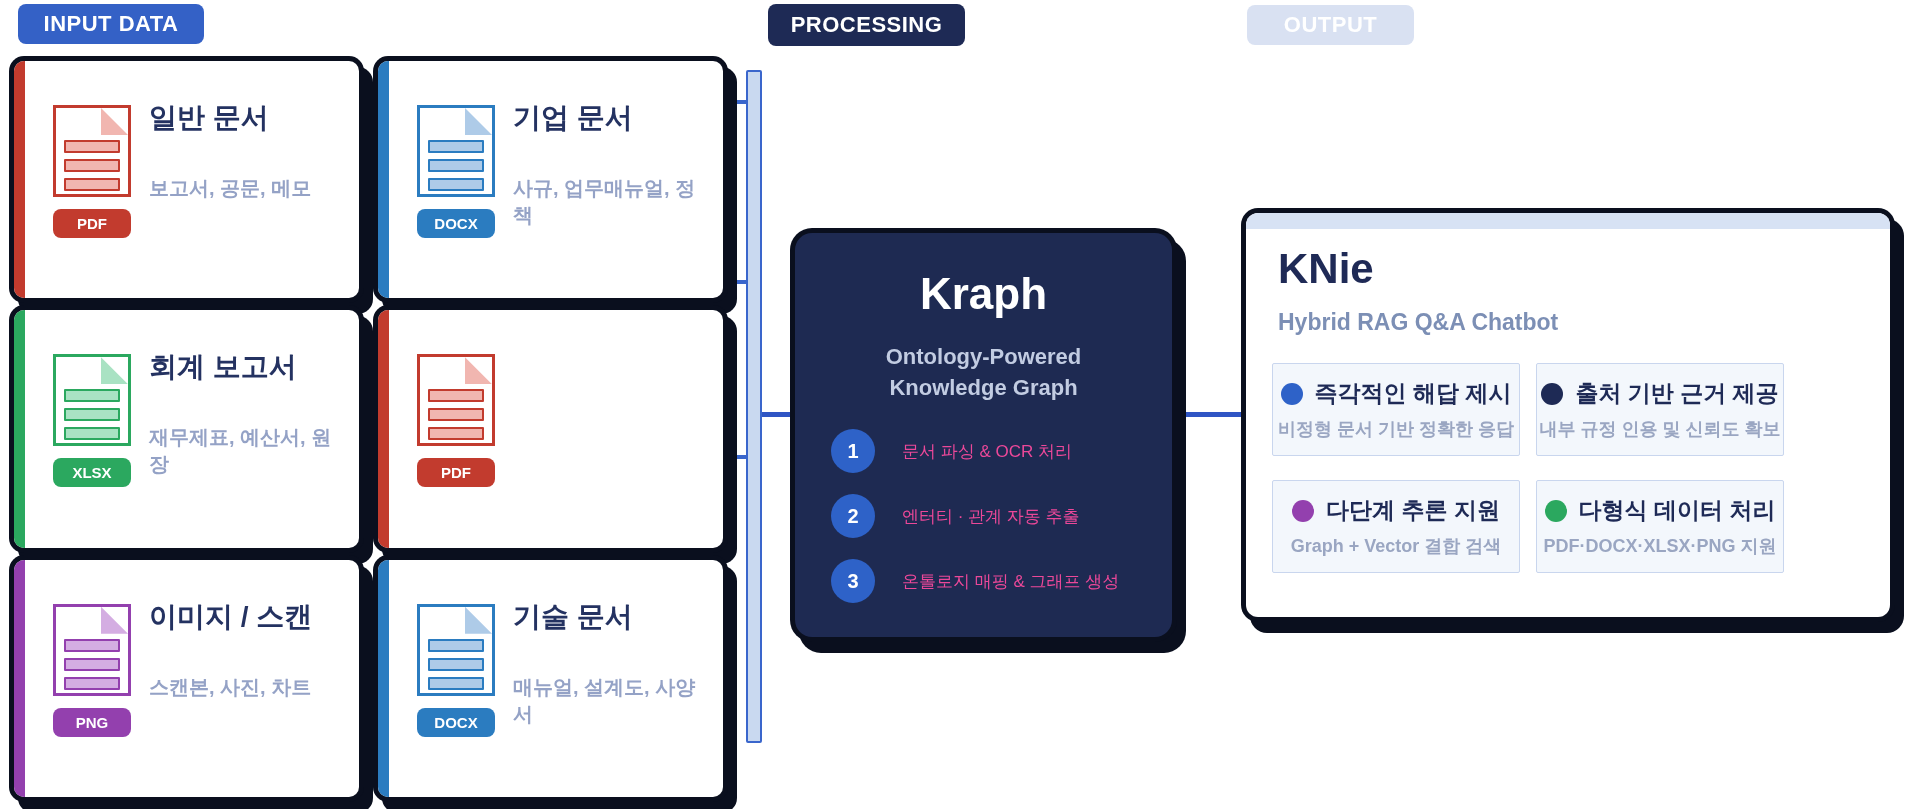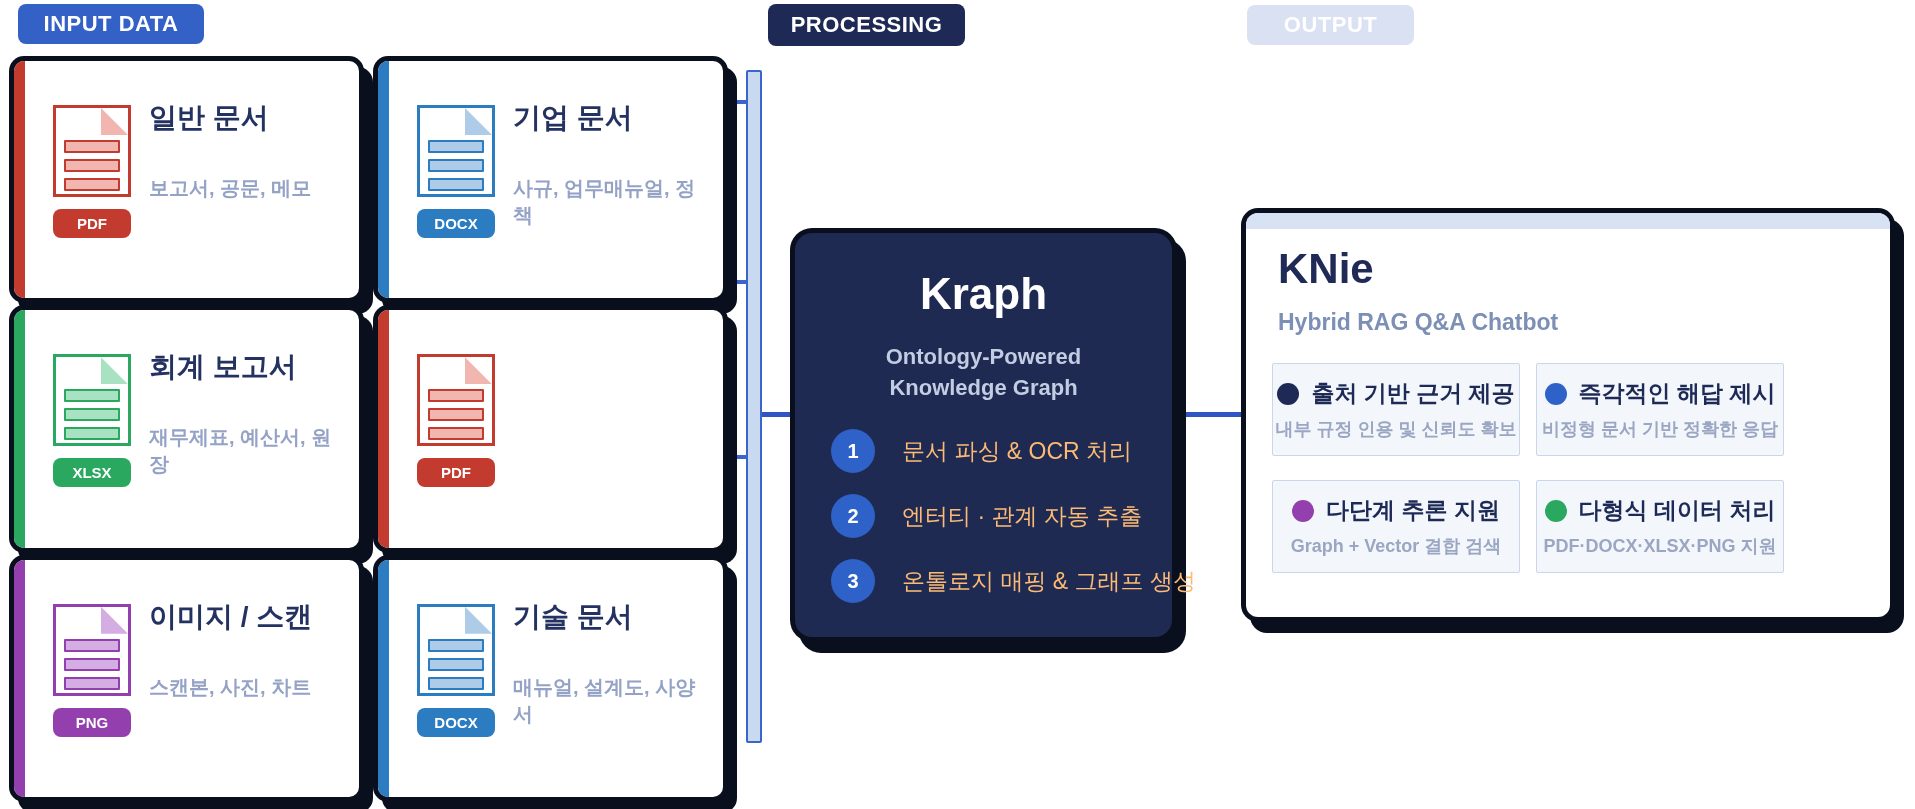--- a/index.html
+++ b/index.html
@@ -56,21 +56,21 @@
   .kraph-title { position:absolute; top:36px; left:0; right:0; text-align:center;
                  color:#ffffff; font-size:44px; font-weight:bold; }
   .kraph-sub { position:absolute; top:108px; left:0; right:0; text-align:center;
                color:#C2CCE2; font-size:22px; font-weight:bold; line-height:1.42; }
   .kraph-steps { position:absolute; top:196px; left:36px; right:24px;
                  display:flex; flex-direction:column; gap:21px; }
   .step { display:flex; align-items:center; gap:27px; }
   .step-num { flex:0 0 44px; width:44px; height:44px; border-radius:50%; background:#2E62C8;
               color:#fff; font-size:20px; font-weight:bold;
               display:flex; align-items:center; justify-content:center; }
-  .step-text { color:#fdba74; font-size:23px; white-space:nowrap; }
+  .step-text { color:#ec4899; font-size:17px; white-space:nowrap; }
 
   
   .knie { position:absolute; left:1246px; top:213px; width:644px; height:404px;
           background:#ffffff; border-radius:12px; z-index:2; overflow:hidden;
           box-shadow:0 0 0 5px #0a0f1e, 9px 11px 0 5px #0a0f1e; }
   .knie-strip { position:absolute; left:0; right:0; top:0; height:16px; background:#D7E2F4; }
   .knie-title { position:absolute; left:32px; top:32px; font-size:42px; font-weight:bold; color:#1F2A56; }
   .knie-sub { position:absolute; left:32px; top:96px; font-size:23px; font-weight:bold; color:#7C8FB5; }
   .features { position:absolute; left:26px; top:150px; width:512px;
               display:grid; grid-template-columns:1fr 1fr; column-gap:16px; row-gap:24px; }
@@ -246,36 +246,36 @@
   </div>
 
   <div class="knie">
     <div class="knie-strip"></div>
     <div class="knie-title">KNie</div>
     <div class="knie-sub">Hybrid RAG Q&amp;A Chatbot</div>
     <div class="features">
 
       <div class="feature">
         <div class="f-title-row">
+          <div class="f-dot" style="background:#2E62C8"></div>
+          <div class="f-title">즉각적인 해답 제시</div>
+        </div>
+        <div class="f-sub">비정형 문서 기반 정확한 응답</div>
+      </div>
+
+      <div class="feature">
+        <div class="f-title-row">
           <div class="f-dot" style="background:#1E2A55"></div>
           <div class="f-title">출처 기반 근거 제공</div>
         </div>
         <div class="f-sub">내부 규정 인용 및 신뢰도 확보</div>
       </div>
 
       <div class="feature">
         <div class="f-title-row">
-          <div class="f-dot" style="background:#2E62C8"></div>
-          <div class="f-title">즉각적인 해답 제시</div>
-        </div>
-        <div class="f-sub">비정형 문서 기반 정확한 응답</div>
-      </div>
-
-      <div class="feature">
-        <div class="f-title-row">
           <div class="f-dot" style="background:#9340AE"></div>
           <div class="f-title">다단계 추론 지원</div>
         </div>
         <div class="f-sub">Graph + Vector 결합 검색</div>
       </div>
 
       <div class="feature">
         <div class="f-title-row">
           <div class="f-dot" style="background:#2BA85F"></div>
           <div class="f-title">다형식 데이터 처리</div>

